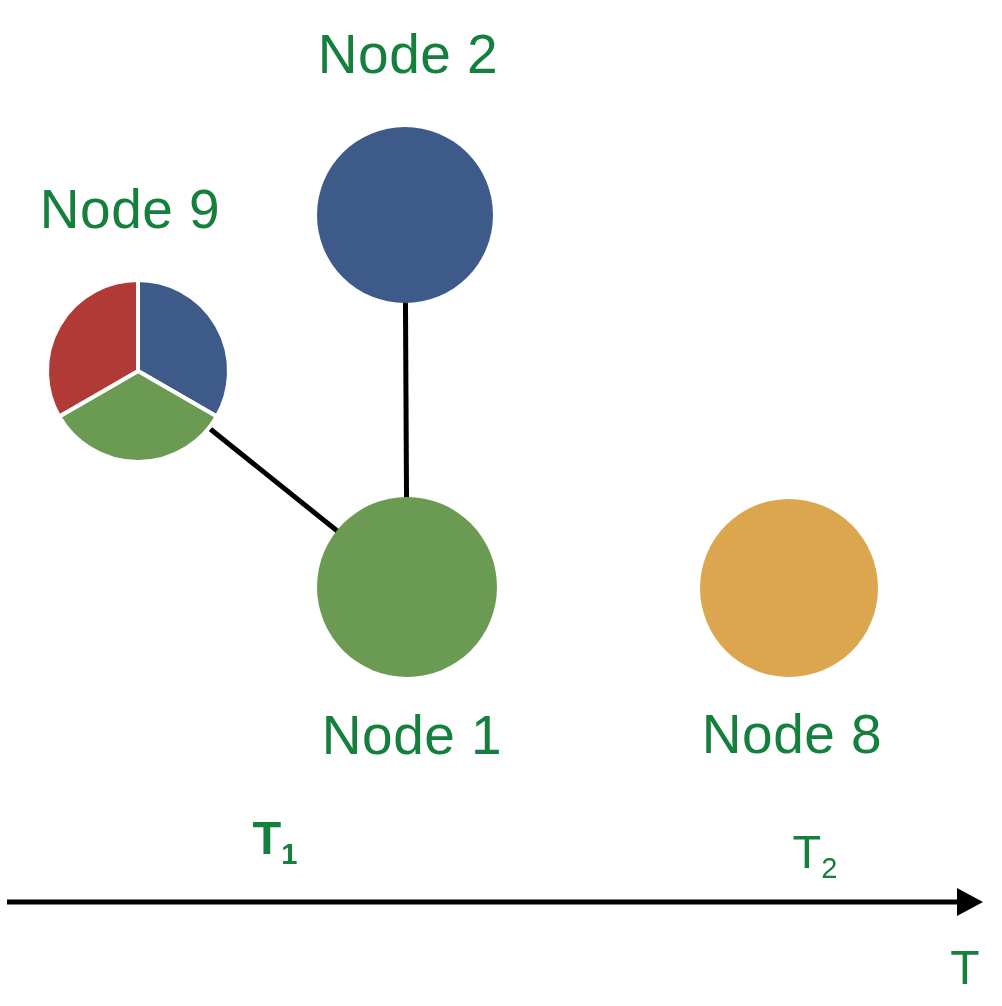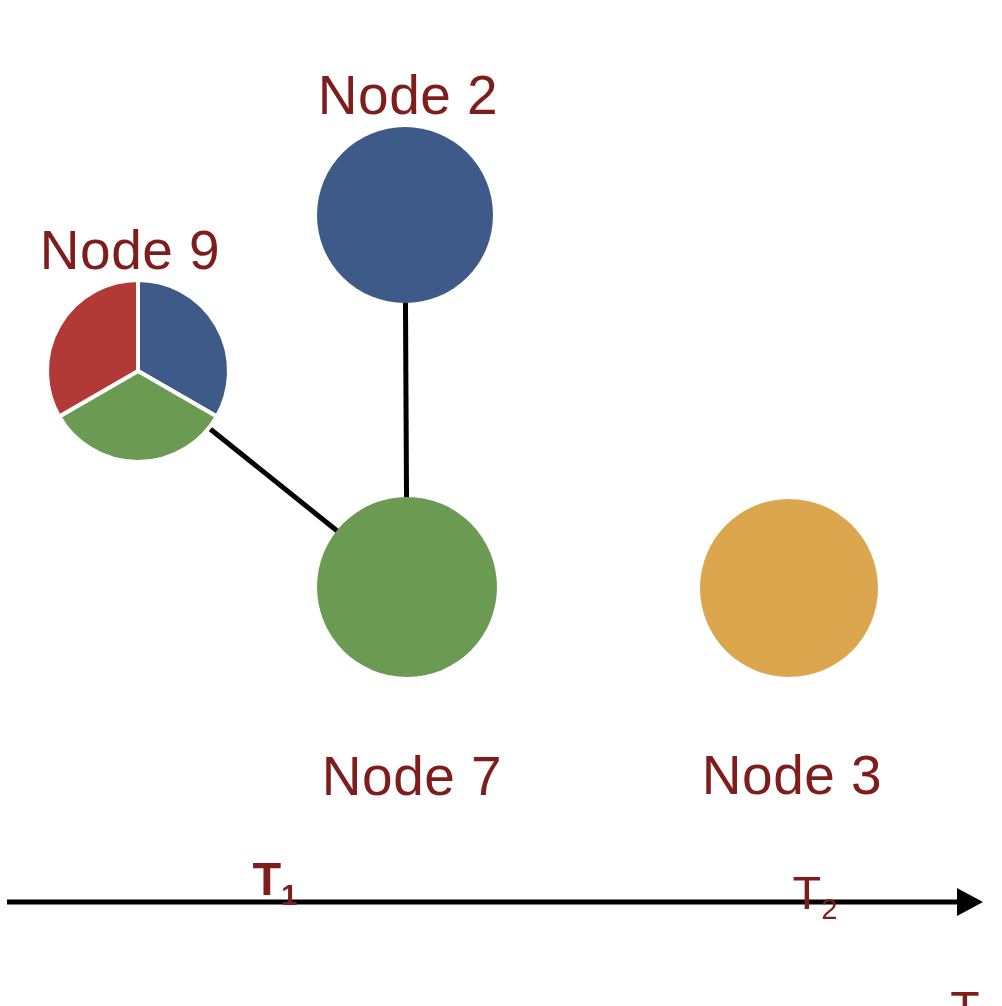--- a/index.html
+++ b/index.html
@@ -16,24 +16,23 @@
     overflow: hidden;
   }
   .layer-svg {
     position: absolute;
     left: 0;
     top: 0;
   }
   .label {
     position: absolute;
     transform: translateX(-50%);
-    color: #7f1d1d;
+    color: #15803d;
     white-space: nowrap;
     line-height: 1;
-    margin-top: 41px;
   }
   .node-label {
     font-size: 55px;
     letter-spacing: 0.5px;
   }
   .tick-label {
     font-size: 47px;
   }
   .tick-label sub {
     font-size: 62%;
@@ -68,23 +67,23 @@
     <g>
       <line x1="7" y1="902" x2="958" y2="902" stroke-width="5" stroke="#000000"></line>
       <polygon points="957,888 983,902 957,916" fill="#000000"></polygon>
     </g>
   </svg>
 
   <div class="label node-label" style="left:130px; top:182px;">Node 9</div>
 
   <div class="label node-label" style="left:408px; top:27px;">Node 2</div>
 
-  <div class="label node-label" style="left:412px; top:708px;">Node 7</div>
+  <div class="label node-label" style="left:412px; top:708px;">Node 1</div>
 
-  <div class="label node-label" style="left:792px; top:707px;">Node 3</div>
+  <div class="label node-label" style="left:792px; top:707px;">Node 8</div>
 
   <div class="label tick-label" style="left:275px; top:814px;font-weight:bold;">
     <span>T</span><sub>1</sub>
   </div>
 
   <div class="label tick-label" style="left:815px; top:828px;text-align:center;">
     <span>T</span><sub>2</sub>
   </div>
 
   <div class="label axis-label" style="left:965px; top:944px;">T</div>

